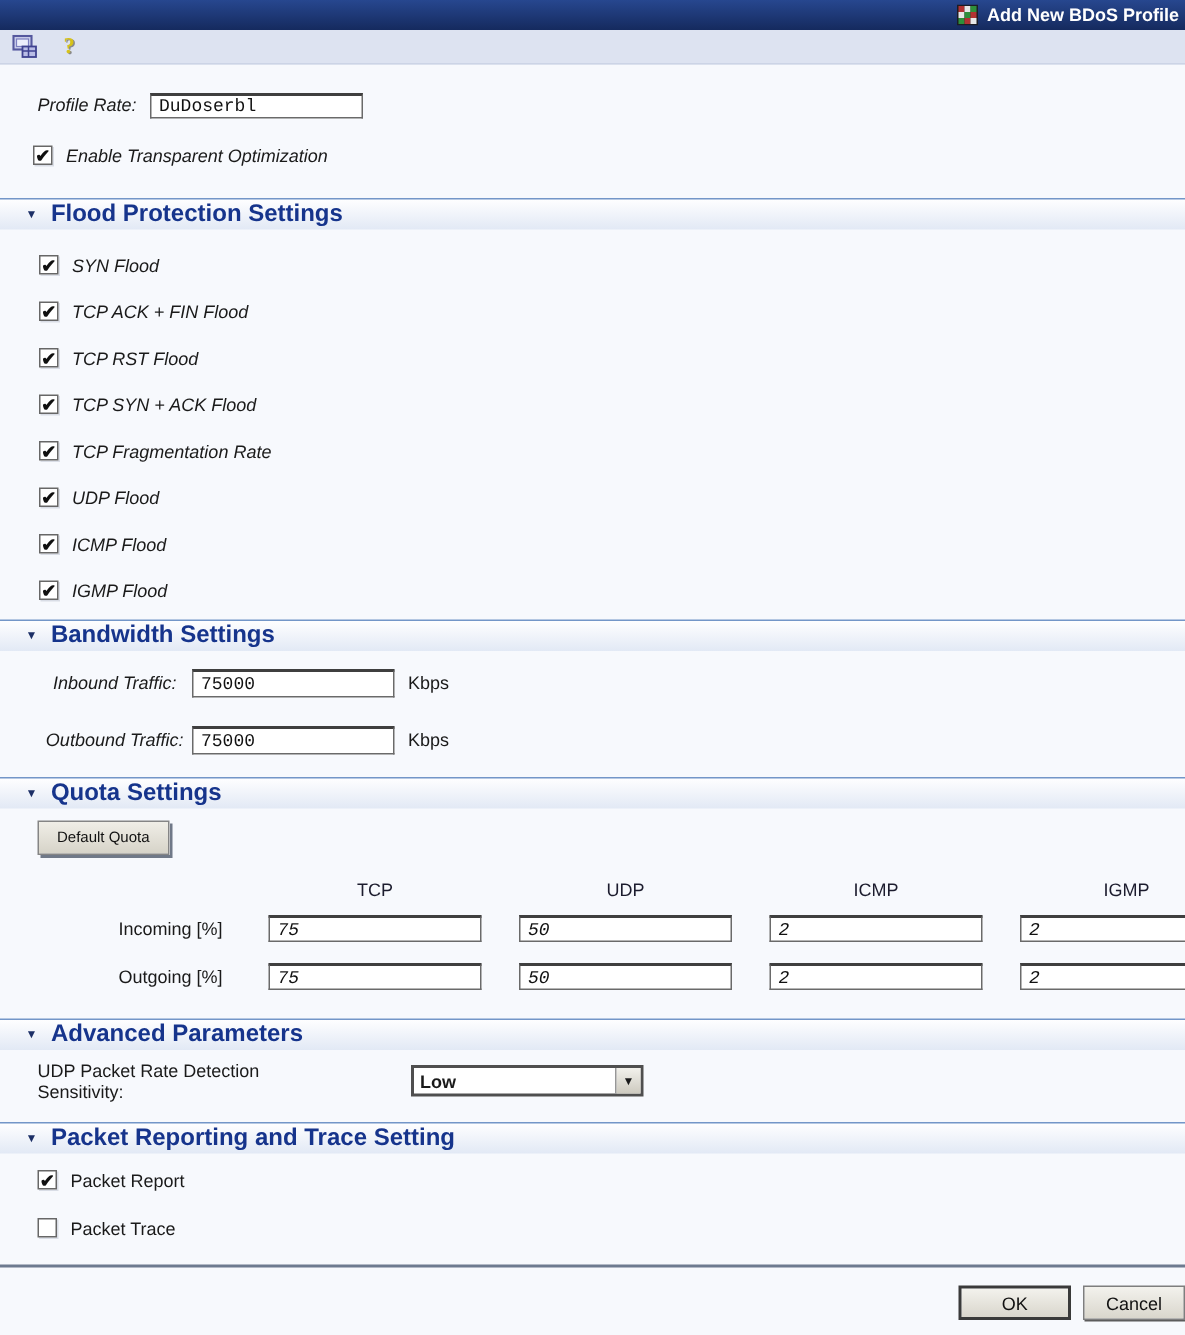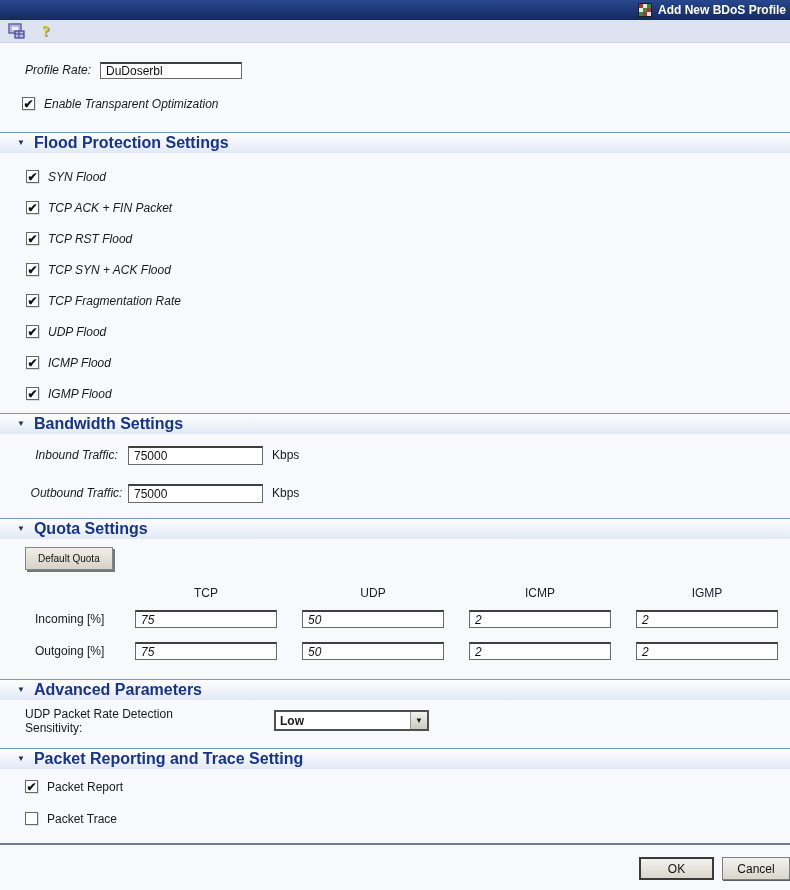--- a/index.html
+++ b/index.html
@@ -37,41 +37,41 @@
     border:1px solid #676767; box-shadow:1px 1px 0 #d9dde6;
     display:inline-flex; align-items:center; justify-content:center;
     font-size:12px; line-height:10px; font-weight:bold; color:#101010;
     flex:0 0 auto; cursor:pointer;
   }
   .cbrow { display:flex; align-items:center; gap:9px; height:15px; }
   .ital { font-style:italic; }
   
   .tinput {
     border:1px solid #6a6a6a; border-top:2px solid #3f3f3f;
-    background:#fff; font-family:Liberation Sans, sans-serif; font-size:12px;
+    background:#fff; font-family:Liberation Mono, monospace; font-size:12px;
     padding:1px 5px; color:#111; outline:none;
   }
   
   .profile-row { display:flex; align-items:center; margin:18px 0 0 25px; height:18px; }
   .profile-row .plabel { width:75px; }
   .eto-row { margin:17px 0 0 22px; }
   .flood-list .cbrow { margin:16px 0 0 26px; }
   .bw-row { display:flex; align-items:center; margin-left:25px; height:22px; }
   .bw-row .blabel { width:103px;text-align:center; }
   .bw-row .tinput { width:135px; height:19px; }
   .bw-row .unit { margin-left:9px; }
   .quota-btn {
     margin:8px 0 0 25px; height:23px; padding:0 12px;
     background:linear-gradient(#f0eee7,#d6d3c8);
     border:1px solid #858585; box-shadow:2px 2px 0 #707988;
     font-family:"Liberation Sans", sans-serif; font-size:10px; color:#111; cursor:pointer;
   }
   .qgrid {
     display:grid; grid-template-columns:75px 142px 142px 142px 142px;
-    column-gap:25px; padding-left:35px; align-items:center;
+    column-gap:25px; padding-left:35px; align-items:center;margin-left:44px;
   }
   .qhead { margin-top:16px; height:14px; }
   .qhead .qcol { text-align:center; color:#1c1c2e; }
   .qrow .tinput { width:100%; height:18px; font-style:italic; }
   .combo-row { display:flex; align-items:center; margin:10px 0 0 25px; height:21px;gap:44px; }
   .combo-row .clabel { width:205px; }
   .combo {
     width:155px; height:21px; background:#fff;
     border:2px solid #4f4f4f; display:flex; align-items:center;
     padding-left:4px; cursor:pointer;font-weight:bold;
@@ -156,21 +156,21 @@
   <span class="tri">▼</span>
   <span class="stitle">Flood Protection Settings</span>
 </div>
 <div class="flood-list">
   <div class="cbrow">
     <span class="cb">✔</span>
     <span class="ital">SYN Flood</span>
   </div>
   <div class="cbrow">
     <span class="cb">✔</span>
-    <span class="ital">TCP ACK + FIN Packet</span>
+    <span class="ital">TCP ACK + FIN Flood</span>
   </div>
   <div class="cbrow">
     <span class="cb">✔</span>
     <span class="ital">TCP RST Flood</span>
   </div>
   <div class="cbrow">
     <span class="cb">✔</span>
     <span class="ital">TCP SYN + ACK Flood</span>
   </div>
   <div class="cbrow">

